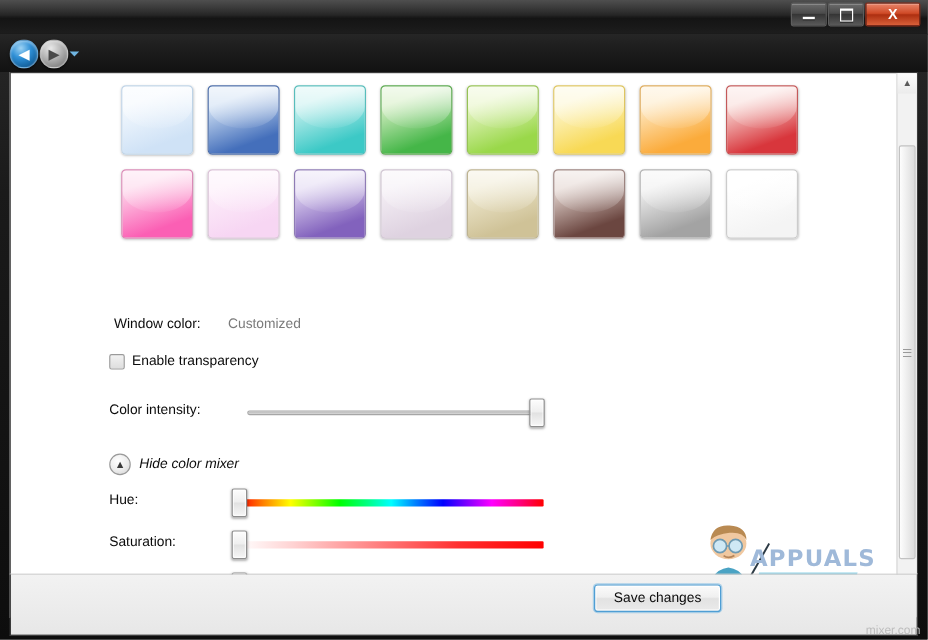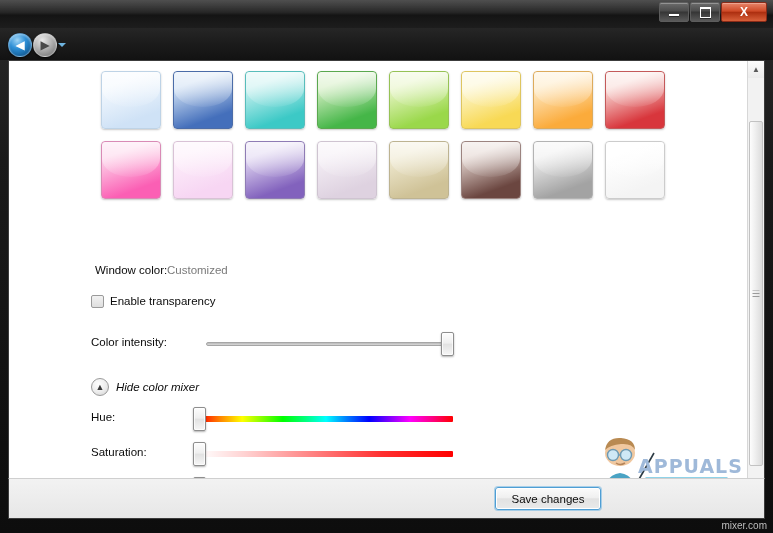--- a/index.html
+++ b/index.html
@@ -168,21 +168,21 @@
     box-shadow: 0 1px 2px rgba(0,0,0,0.22);
   }
   .swatch .gloss {
     position: absolute; left: 0; top: 0; width: 100%; height: 62%;
     background: linear-gradient(180deg, rgba(255,255,255,0.72), rgba(255,255,255,0.06));
     border-radius: 4px 4px 60% 60% / 4px 4px 22px 22px;
   }
 
   
   .lbl { position: absolute; font-size: 11.5px; color: #0b0b0b; }
-  .lbl-muted { color: #7a7a7a; }
+  .lbl-muted { color: #7a7a7a; margin-left: 23px; }
 
   .checkbox {
     position: absolute; width: 13px; height: 13px;
     background: linear-gradient(180deg,#f2f2f2,#dedede);
     border: 1px solid #9a9a9a; border-radius: 2px;
     box-sizing: border-box;
   }
 
   .slider-track-plain {
     position: absolute; height: 4px;
@@ -230,41 +230,41 @@
     box-sizing: border-box;
   }
   .sb-grip {
     position: absolute; left: 50%; top: 50%; transform: translate(-50%,-50%);
     width: 7px; height: 7px;
     background: repeating-linear-gradient(180deg,#9a9a9a 0 1px, transparent 1px 3px);
   }
 
   
   .buttonbar {
-    position: absolute; left: 8px; top: 478px; width: 757px; height: 41px;
+    position: absolute; left: 8px; top: 478px; width: 757px; height: 52px;
     background: linear-gradient(180deg,#f2f2f2 0%, #e7e7e7 100%);
     border: 1px solid #3c3c3c; border-top: 1px solid #cfcfcf;
     box-sizing: border-box;
   }
   .btn {
     position: absolute; top: 8px; height: 23px;
     background: linear-gradient(180deg,#fbfbfb 0%, #f0f0f0 45%, #e2e2e2 52%, #eaeaea 100%);
     border: 1px solid #9b9b9b; border-radius: 3px;
     font-size: 11.5px; color: #0b0b0b;
     display: flex; align-items: center; justify-content: center;
     box-sizing: border-box;
   }
   .btn.default {
     border: 1px solid #4f9ed4;
     box-shadow: 0 0 0 1px rgba(110,180,225,0.55), inset 0 0 0 1px #ffffff;
   }
 
   
   .watermark {
-    position: absolute; left: 585px; top: 372px; width: 130px; height: 88px;
+    position: absolute; left: 572px; top: 372px; width: 130px; height: 88px;
     pointer-events: none;
   }
   .wm-text {
     position: absolute; left: 44px; top: 22px;
     font-family: "DejaVu Sans", sans-serif;
     font-size: 19px; font-weight: bold; letter-spacing: 1px;
     color: #9fb9d9;
   }
   .wm-tag {
     position: absolute; left: 48px; top: 44px;

